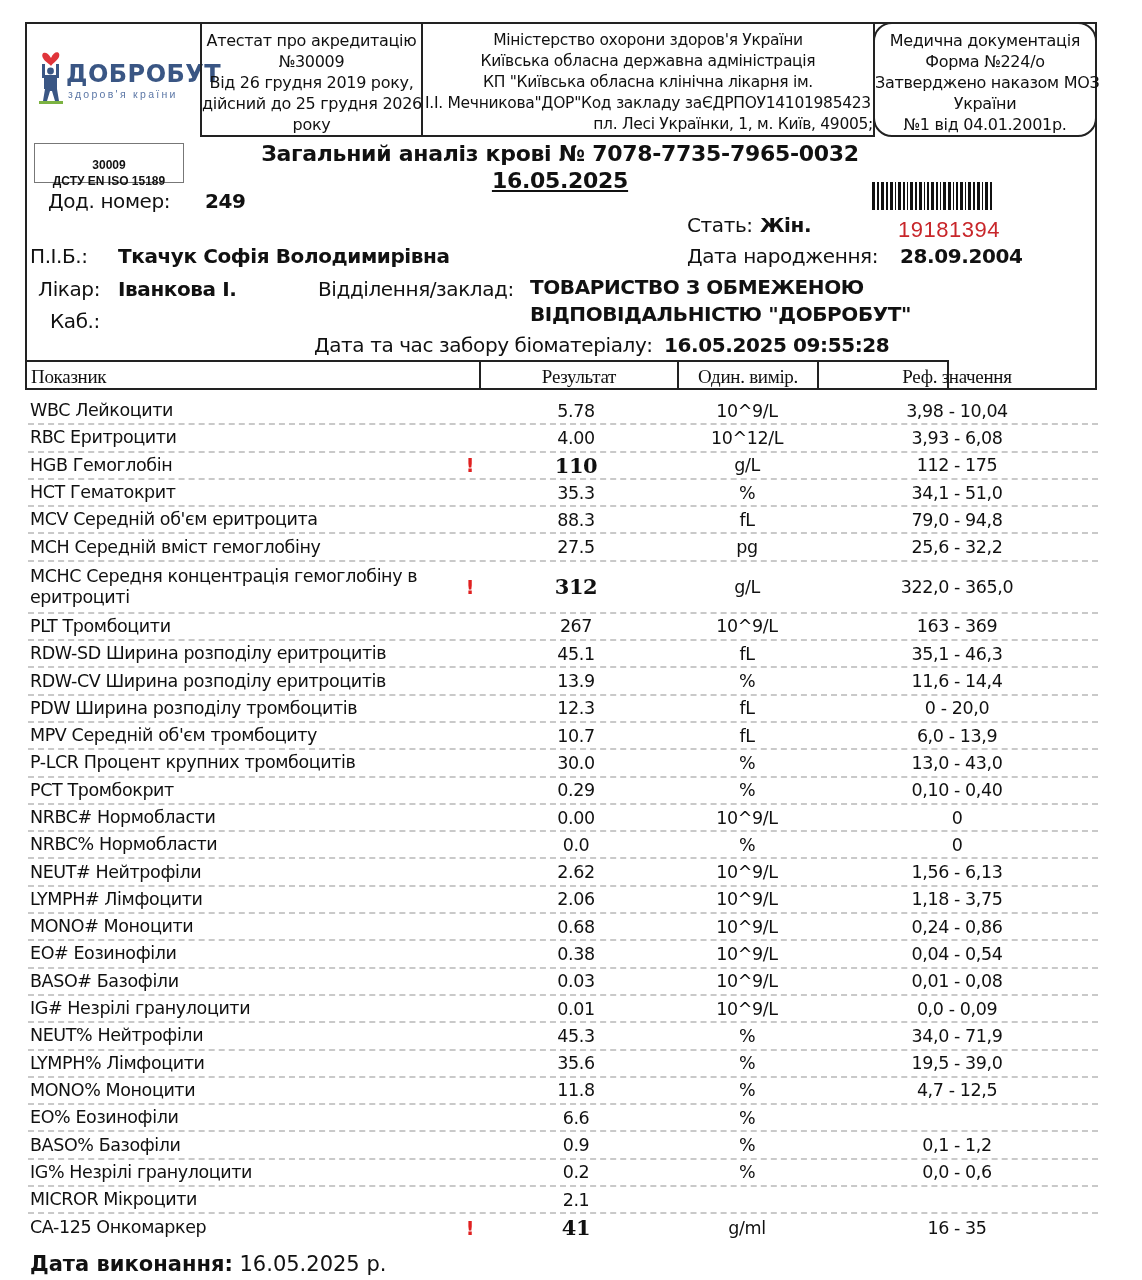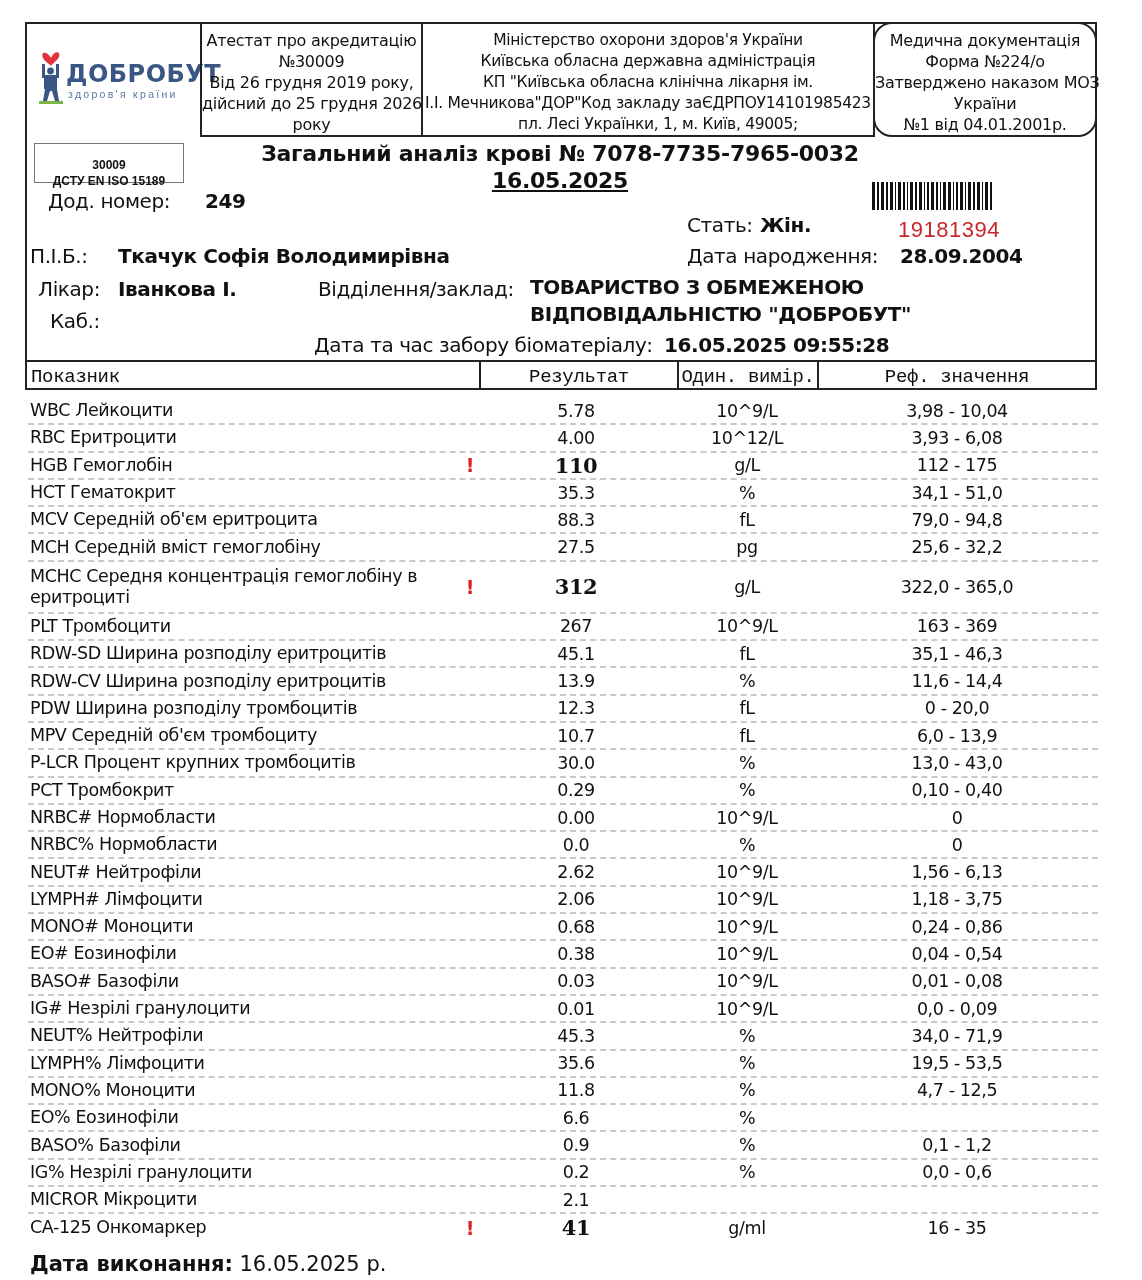--- a/index.html
+++ b/index.html
@@ -9,21 +9,21 @@
   .frame { position: absolute; left: 25px; top: 22px; width: 1072px; height: 368px;
            border: 2px solid #222; box-sizing: border-box; }
 
   
   .hcell { position: absolute; top: 22px; height: 115px; box-sizing: border-box;
            border: 2px solid #222; text-align: center; font-size: 16px; line-height: 21px;
            padding-top: 6px; font-family: "DejaVu Sans", sans-serif; letter-spacing: -0.3px; }
   .hcell .ln { display: block; white-space: nowrap; }
   #accred { left: 200px; width: 223px; }
   #ministry { left: 421px; width: 454px; font-size: 15.5px; }
-  #ministry .ln.left { text-align: center; padding-left: 20px; }
+  #ministry .ln.left { text-align: right; padding-left: 20px; }
   #medform { left: 873px; width: 224px; border-radius: 19px; }
 
   
   .logo { position: absolute; left: 38px; top: 48px; width: 160px; height: 60px; }
   .logo .brand { position: absolute; left: 28px; top: 12px; font-weight: bold; font-size: 24px;
                  color: #3a5684; letter-spacing: 0.5px; font-family: "DejaVu Sans", sans-serif; }
   .logo .tag { position: absolute; left: 30px; top: 40px; font-size: 10.5px; color: #5c77a6;
                letter-spacing: 2.3px; white-space: nowrap; }
 
   .isobox { position: absolute; left: 34px; top: 143px; width: 150px; height: 40px;
@@ -35,22 +35,22 @@
   .title .date { text-decoration: underline; }
 
   .lbl { position: absolute; font-size: 20px; font-family: "DejaVu Sans", sans-serif; letter-spacing: -0.4px; white-space: nowrap; }
   .val { position: absolute; font-size: 20px; font-weight: bold; font-family: "DejaVu Sans", sans-serif; letter-spacing: -0.4px; white-space: nowrap; }
 
   .barcode { position: absolute; left: 872px; top: 182px; width: 142px; height: 28px; display: flex; align-items: stretch; }
   .barcode span { display: block; background: #111; margin-right: 2px; }
   .barnum { position: absolute; left: 898px; top: 217px; font-size: 22px; color: #c8262a; letter-spacing: 0.5px; }
 
   
-  .thead { position: absolute; left: 25px; top: 360px; width: 1072px; height: 30px;
-           border: 2px solid #222; box-sizing: border-box; font-size: 19px; font-family: Liberation Mono, monospace; letter-spacing: -0.3px; }
+  .thead { position: absolute; left: 25px; top: 360px; width: 924px; height: 30px;
+           border: 2px solid #222; box-sizing: border-box; font-size: 19px; font-family: Liberation Serif, serif; letter-spacing: -0.3px; }
   .thead div { position: absolute; top: 0; height: 26px; line-height: 30px; box-sizing: border-box; }
   .th-name { left: 4px; }
   .th-result { left: 452px; width: 198px; border-left: 2px solid #222; text-align: center; }
   .th-unit { left: 650px; width: 142px; border-left: 2px solid #222; border-right: 2px solid #222; text-align: center; }
   .th-ref { left: 792px; width: 276px; text-align: center; }
 
   
   .rows { position: absolute; left: 28px; top: 398px; width: 1070px; }
   .row { position: relative; height: 27.3px; border-bottom: 2px dashed #c9c9c9; box-sizing: border-box;
          font-size: 17.5px; font-family: "DejaVu Sans", sans-serif; letter-spacing: -0.4px; }
@@ -343,21 +343,21 @@
       <div class="c-flag" style="color: rgb(224, 32, 32);"></div>
       <div class="c-res">45.3</div>
       <div class="c-unit">%</div>
       <div class="c-ref">34,0 - 71,9</div>
     </div>
     <div class="row">
       <div class="c-name">LYMPH% Лімфоцити</div>
       <div class="c-flag" style="color: rgb(224, 32, 32);"></div>
       <div class="c-res">35.6</div>
       <div class="c-unit">%</div>
-      <div class="c-ref">19,5 - 53,5</div>
+      <div class="c-ref">19,5 - 39,0</div>
     </div>
     <div class="row">
       <div class="c-name">MONO% Моноцити</div>
       <div class="c-flag" style="color: rgb(224, 32, 32);"></div>
       <div class="c-res">11.8</div>
       <div class="c-unit">%</div>
       <div class="c-ref">4,7 - 12,5</div>
     </div>
     <div class="row">
       <div class="c-name">EO% Еозинофіли</div>

